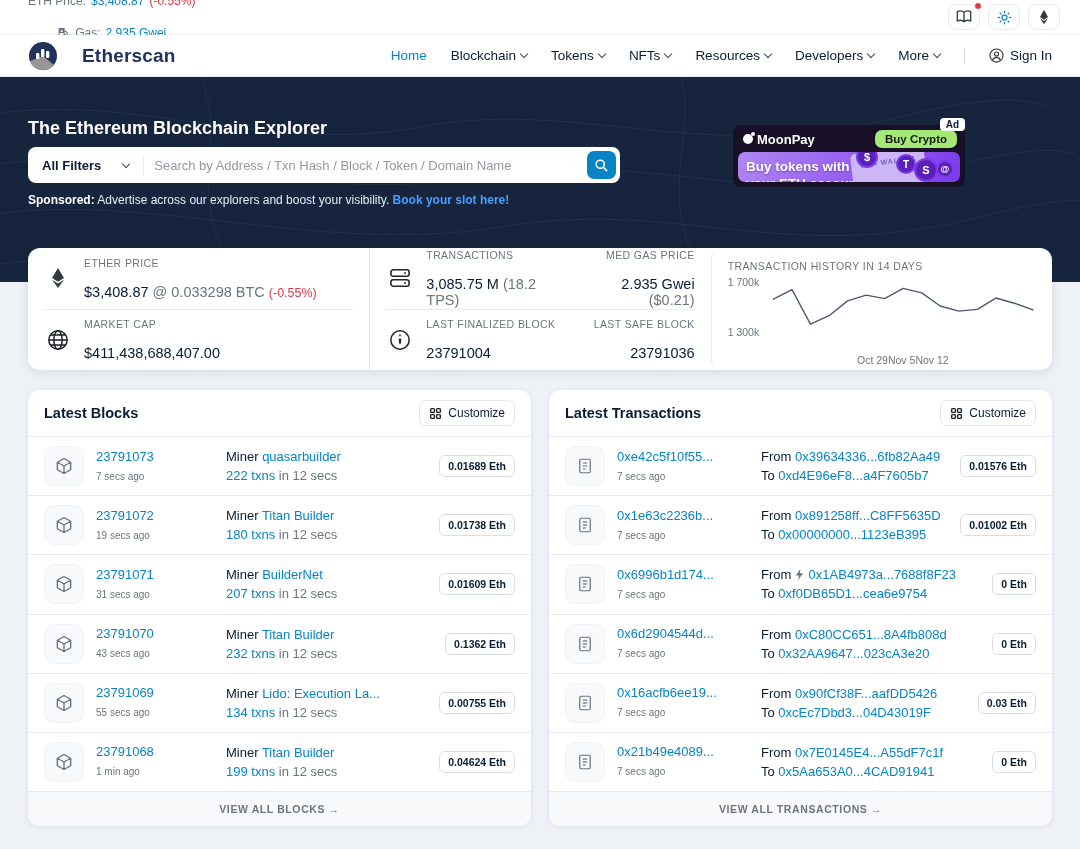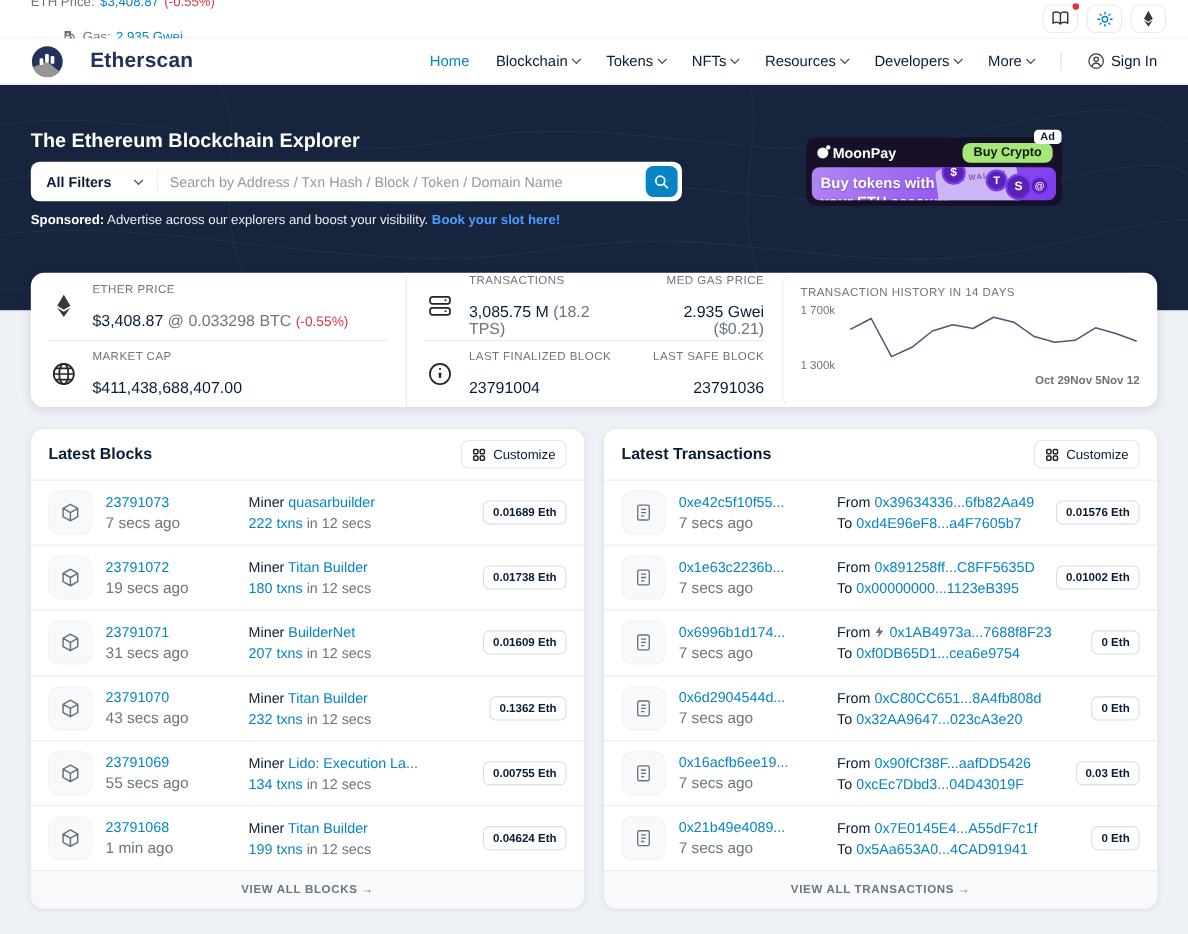--- a/index.html
+++ b/index.html
@@ -66,37 +66,37 @@
   .stat-value { font-size:14.5px; color:#081d35; margin-top:15px; }
   .stat-muted { color:#6c757d; }
   .stat-red { color:#dc3545; font-size:12.5px; }
   .stat-right { margin-left:auto; text-align:right; }
   .chart-col { padding:12px 16px 0 16px;border-radius:10px; }
   .chart-title { font-size:10.5px; color:#6c757d; letter-spacing:.4px; }
   .chart-wrap { position:relative; margin-top:4px; height:62px; }
   .ylab { position:absolute; left:0; font-size:10.5px; color:#6c757d; }
   .ylab.top { top:0; } .ylab.bot { bottom:0; }
   .chart-svg { position:absolute; left:42px; right:0; top:2px; height:56px; width:calc(100% - 42px); }
-  .xlabs { display:flex; justify-content:flex-end; font-size:10.5px; color:#6c757d; margin:2px 0 0 42px;font-weight:bold; }
+  .xlabs { display:flex; justify-content:center; font-size:10.5px; color:#6c757d; margin:16px 0 0 42px; }
 
   
   .cards { position:absolute; top:390px; left:28px; width:1024px; display:flex; gap:18px; }
   .card { flex:1; background:#fff; border-radius:12px; box-shadow:0 1px 6px rgba(16,35,64,.08); height:436px; display:flex; flex-direction:column; overflow:hidden; }
   .card-head { height:47px; flex:0 0 47px; display:flex; align-items:center; justify-content:space-between; padding:0 16px; border-bottom:1px solid #e9ecef; }
   .card-title { font-size:14.5px; font-weight:700; }
   .customize { display:flex; align-items:center; gap:6px; border:1px solid #e3e7ec; border-radius:7px; background:#fff; padding:5px 9px; font-size:12px; color:#081d35; cursor:pointer; font-family:"Liberation Sans",sans-serif; }
   .rows { flex:1; display:flex; flex-direction:column; }
   .list-row { flex:1; display:flex; align-items:center; padding:0 16px; gap:12px; }
   .list-row + .list-row { border-top:1px solid #e9ecef; }
   .row-icon { width:40px; height:40px; flex:0 0 40px; background:#f8f9fa; border:1px solid #f0f2f5; border-radius:10px; display:flex; align-items:center; justify-content:center; }
   .row-col1 { flex:0 0 118px; line-height:18px; }
   .row-col1.tx { flex:0 0 132px; }
   .row-col2 { flex:1; line-height:19px; font-size:13px; }
   .blue { color:#0784c3; cursor:pointer; }
-  .age { font-size:14px; color:#6c757d; }
+  .age { font-size:10px; color:#6c757d; }
   .gray { color:#6c757d; }
   .num-link { font-size:13px; }
   .eth-badge { margin-left:auto; border:1px solid #d9dee4; border-radius:6px; padding:4px 8px; font-size:10.5px; font-weight:700; white-space:nowrap; color:#081d35; }
   .card-foot { flex:0 0 35px; background:#f8f9fa; border-top:1px solid #e9ecef; display:flex; align-items:center; justify-content:center; font-size:10.5px; font-weight:700; letter-spacing:.6px; color:#6c757d; cursor:pointer; }
   .flash { display:inline-block; vertical-align:-1px; margin-right:1px; }
 </style>
 </head>
 <body>
 
 <div class="topbar">

